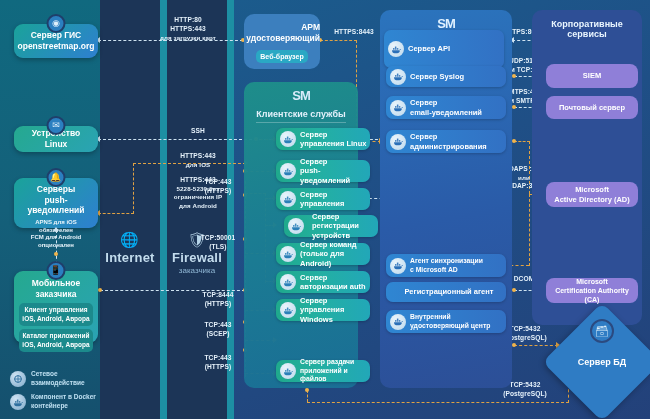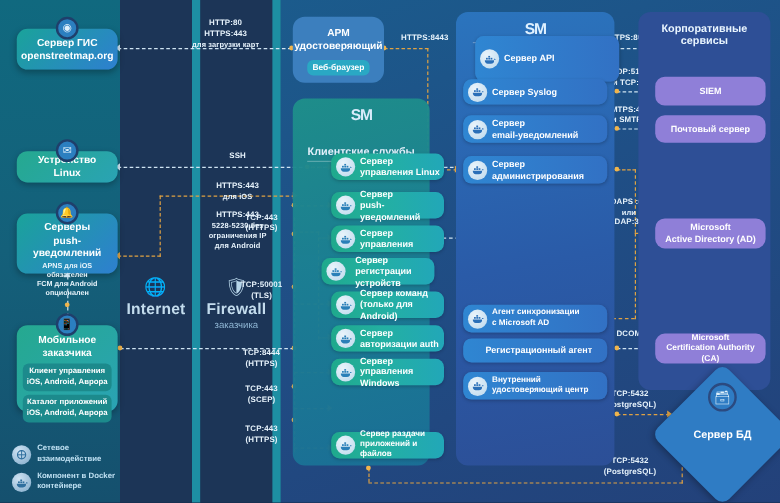--- a/index.html
+++ b/index.html
@@ -345,31 +345,31 @@
           </svg>
       </div>
       <div class="lg-tx">
         <div>Компонент в Docker</div>
         <div>контейнере</div>
       </div>
     </div>
   </div>
 
   <div class="panel" style="left:244px;top:14px;width:76px;height:55px;background:#3c7fbe;">
-    <div style="text-align:center;font-size:8.5px;font-weight:700;padding-top:8px;line-height:1.3;">
+    <div style="text-align:right;font-size:8.5px;font-weight:700;padding-top:8px;line-height:1.3;">
       <div>АРМ</div>
       <div>удостоверяющий</div>
     </div>
     <div style="margin:6px auto 0;background:#2aa8c4;border-radius:5px;width:52px;text-align:center;
                 font-size:7px;font-weight:700;padding:3px 0;color:#fff;">Веб-браузер</div>
   </div>
 
   <div class="panel pnl-client" style="left:244px;top:82px;width:114px;height:306px;">
     <div class="panel-sm-logo" style="padding-top:6px;">SM</div>
-    <div class="panel-title" style="margin-top:18px;">Клиентские службы</div>
+    <div class="panel-title" style="margin-top:6px;">Клиентские службы</div>
     <div class="hr" style="width:90px;"></div>
   </div>
 
   <div class="row row-green" style="left:276px;top:128px;width:94px;height:22px;">
     <div class="docker">
         <svg width="11" height="9" viewBox="0 0 11 9">
           <rect x="2" y="3.2" width="1.5" height="1.4" fill="#2a7fb8"></rect>
           <rect x="3.9" y="3.2" width="1.5" height="1.4" fill="#2a7fb8"></rect>
           <rect x="3.9" y="1.6" width="1.5" height="1.3" fill="#2a7fb8"></rect>
           <rect x="5.8" y="3.2" width="1.5" height="1.4" fill="#2a7fb8"></rect>
@@ -407,21 +407,21 @@
           <rect x="5.8" y="3.2" width="1.5" height="1.4" fill="#2a7fb8"></rect>
           <path d="M1 5.2h7.6c.6 1.6-.6 3-2.6 3H3.4C2 8.2 1 7 1 5.2z" fill="#2a7fb8"></path>
           <path d="M8.6 4.2c.7-.5 1.3-.2 1.5.2-.3.5-1 .6-1.5.3z" fill="#2a7fb8"></path>
         </svg>
       </div>
     <div>
         <div>Сервер</div>
         <div>управления</div>
       </div>
   </div>
-  <div class="row row-green" style="left:268px;top:215px;width:94px;height:22px;padding-left:28px;">
+  <div class="row row-green" style="left:284px;top:215px;width:94px;height:22px;padding-left:28px;">
     <div class="docker">
         <svg width="11" height="9" viewBox="0 0 11 9">
           <rect x="2" y="3.2" width="1.5" height="1.4" fill="#2a7fb8"></rect>
           <rect x="3.9" y="3.2" width="1.5" height="1.4" fill="#2a7fb8"></rect>
           <rect x="3.9" y="1.6" width="1.5" height="1.3" fill="#2a7fb8"></rect>
           <rect x="5.8" y="3.2" width="1.5" height="1.4" fill="#2a7fb8"></rect>
           <path d="M1 5.2h7.6c.6 1.6-.6 3-2.6 3H3.4C2 8.2 1 7 1 5.2z" fill="#2a7fb8"></path>
           <path d="M8.6 4.2c.7-.5 1.3-.2 1.5.2-.3.5-1 .6-1.5.3z" fill="#2a7fb8"></path>
         </svg>
       </div>
@@ -493,21 +493,21 @@
         <div>Сервер раздачи</div>
         <div>приложений и файлов</div>
       </div>
   </div>
 
   <div class="panel pnl-sm" style="left:380px;top:10px;width:132px;height:378px;">
     <div class="panel-sm-logo" style="padding-top:6px;">SM</div>
     <div class="hr" style="width:104px;margin-top:4px;"></div>
   </div>
 
-  <div class="row row-blue" style="left:396px;top:30px;width:120px;height:38px;text-align:center;">
+  <div class="row row-blue" style="left:384px;top:30px;width:120px;height:38px;text-align:center;">
     <div class="docker">
         <svg width="11" height="9" viewBox="0 0 11 9">
           <rect x="2" y="3.2" width="1.5" height="1.4" fill="#2a6fb8"></rect>
           <rect x="3.9" y="3.2" width="1.5" height="1.4" fill="#2a6fb8"></rect>
           <rect x="3.9" y="1.6" width="1.5" height="1.3" fill="#2a6fb8"></rect>
           <rect x="5.8" y="3.2" width="1.5" height="1.4" fill="#2a6fb8"></rect>
           <path d="M1 5.2h7.6c.6 1.6-.6 3-2.6 3H3.4C2 8.2 1 7 1 5.2z" fill="#2a6fb8"></path>
           <path d="M8.6 4.2c.7-.5 1.3-.2 1.5.2-.3.5-1 .6-1.5.3z" fill="#2a6fb8"></path>
         </svg>
       </div>

